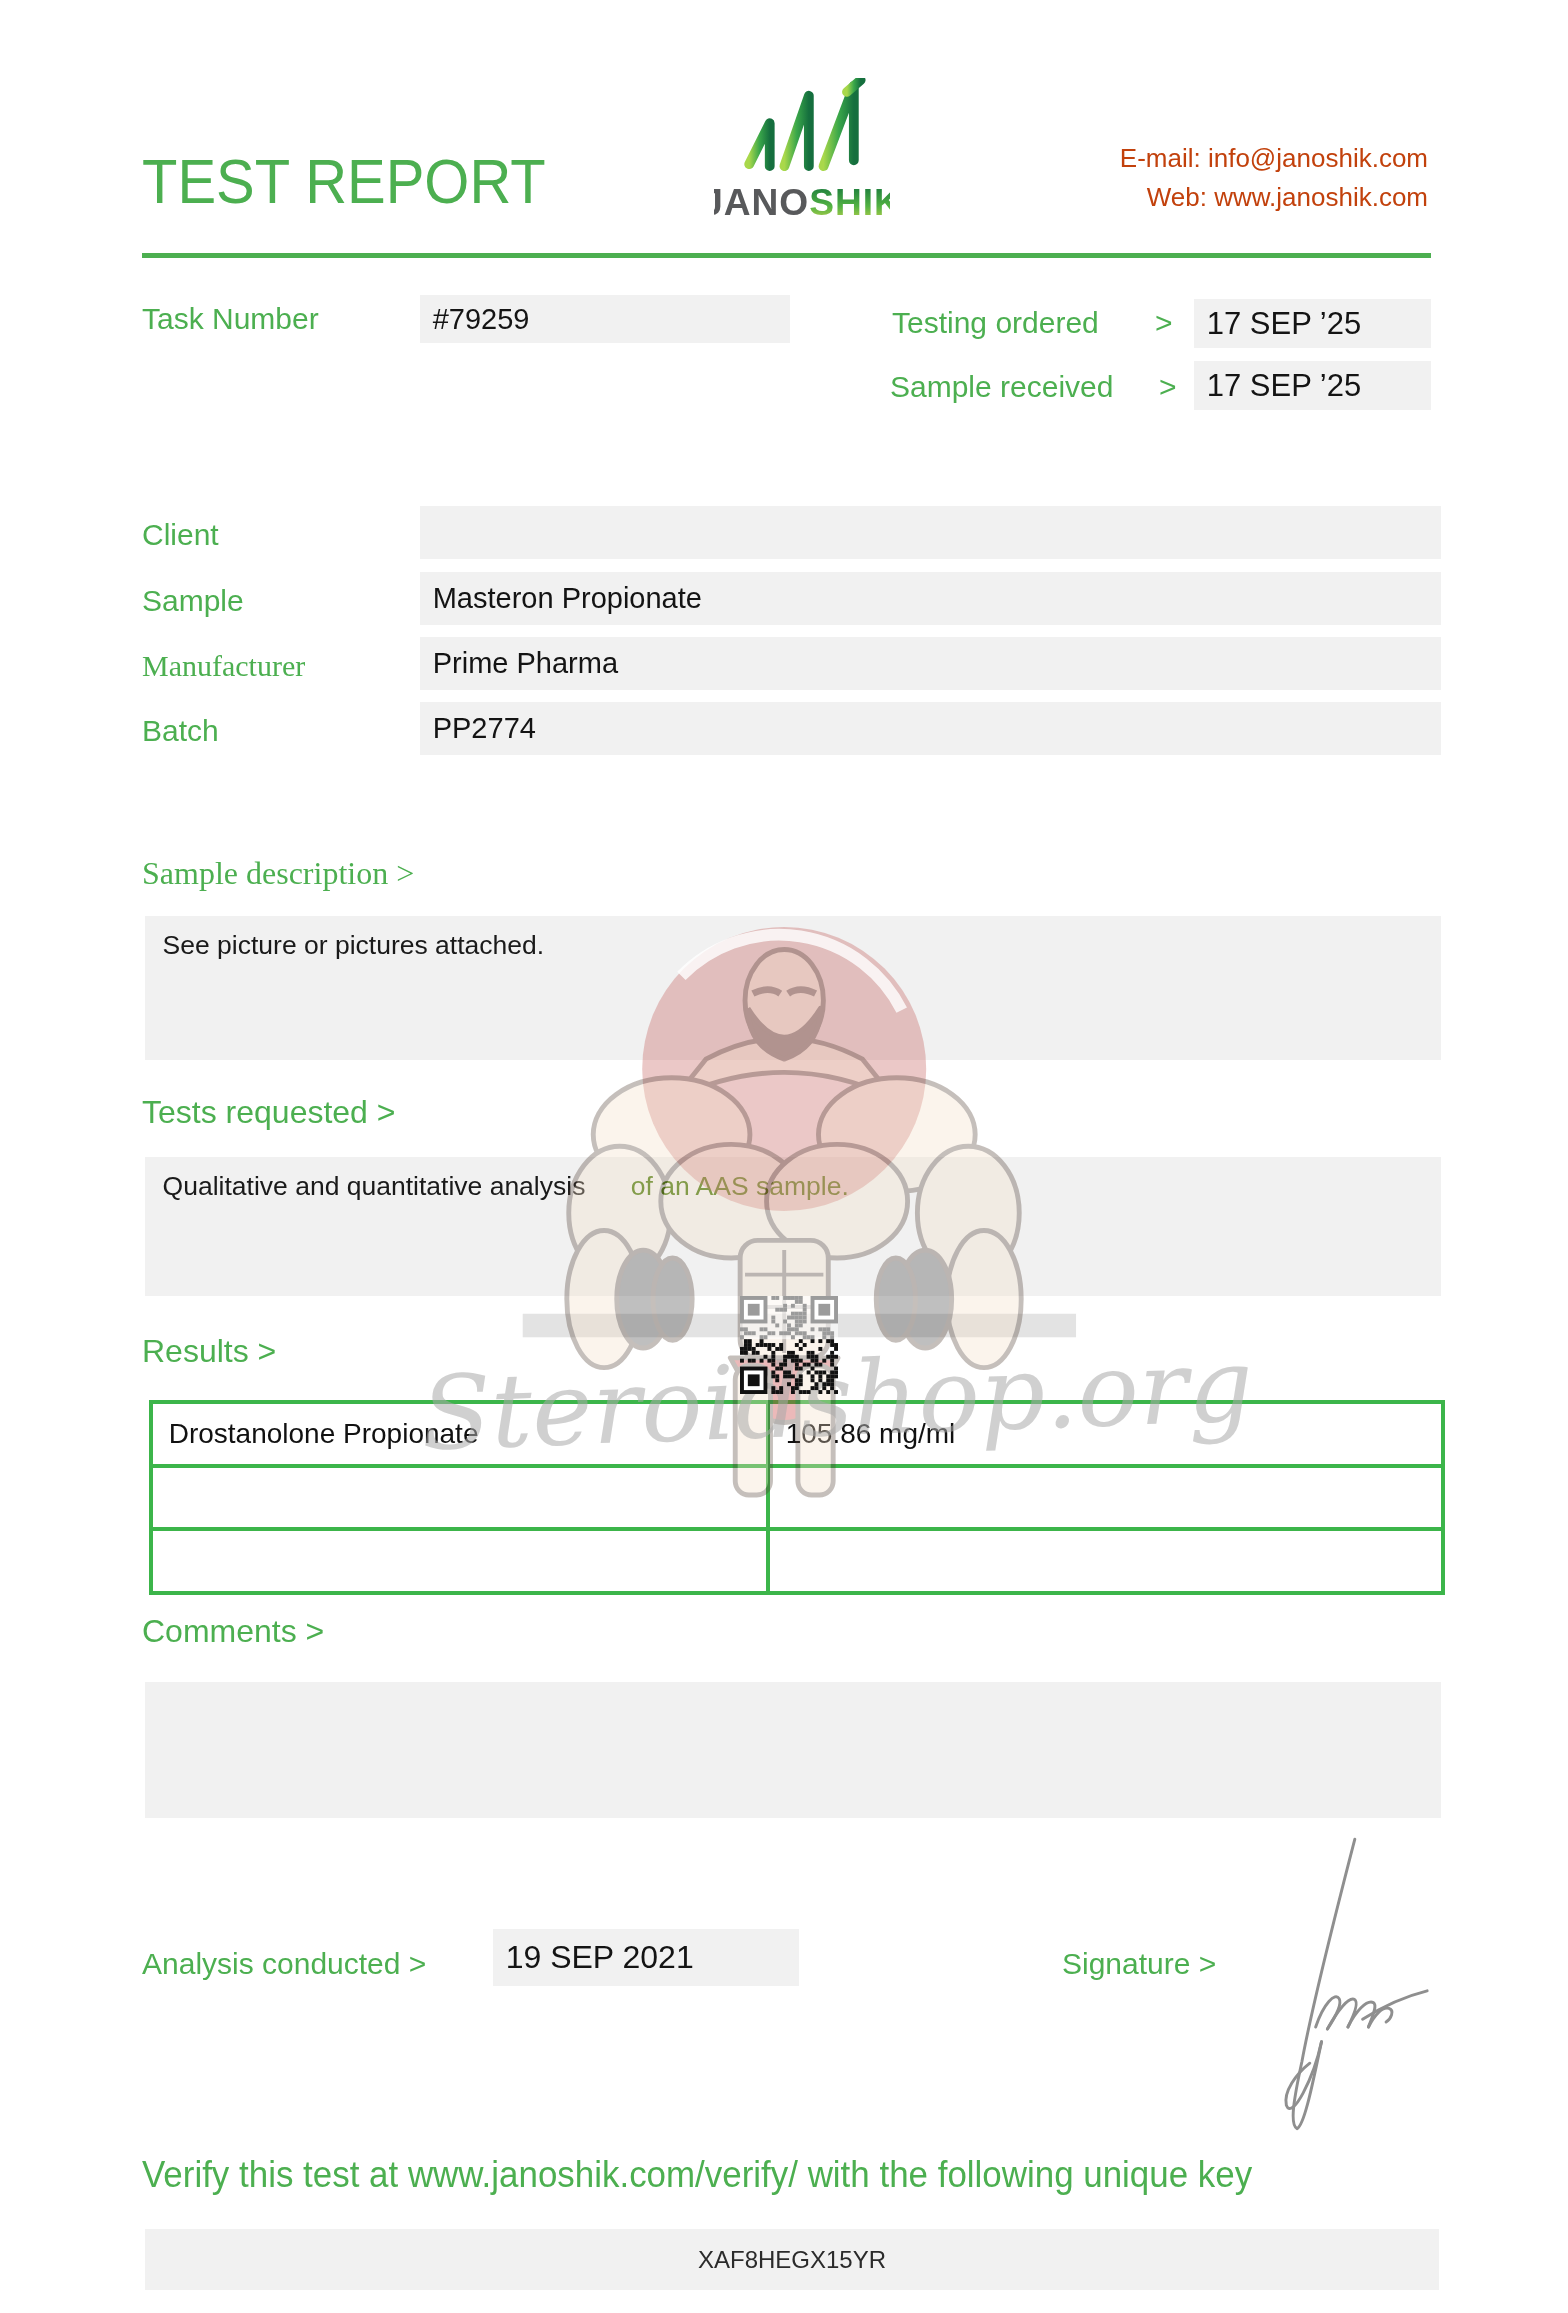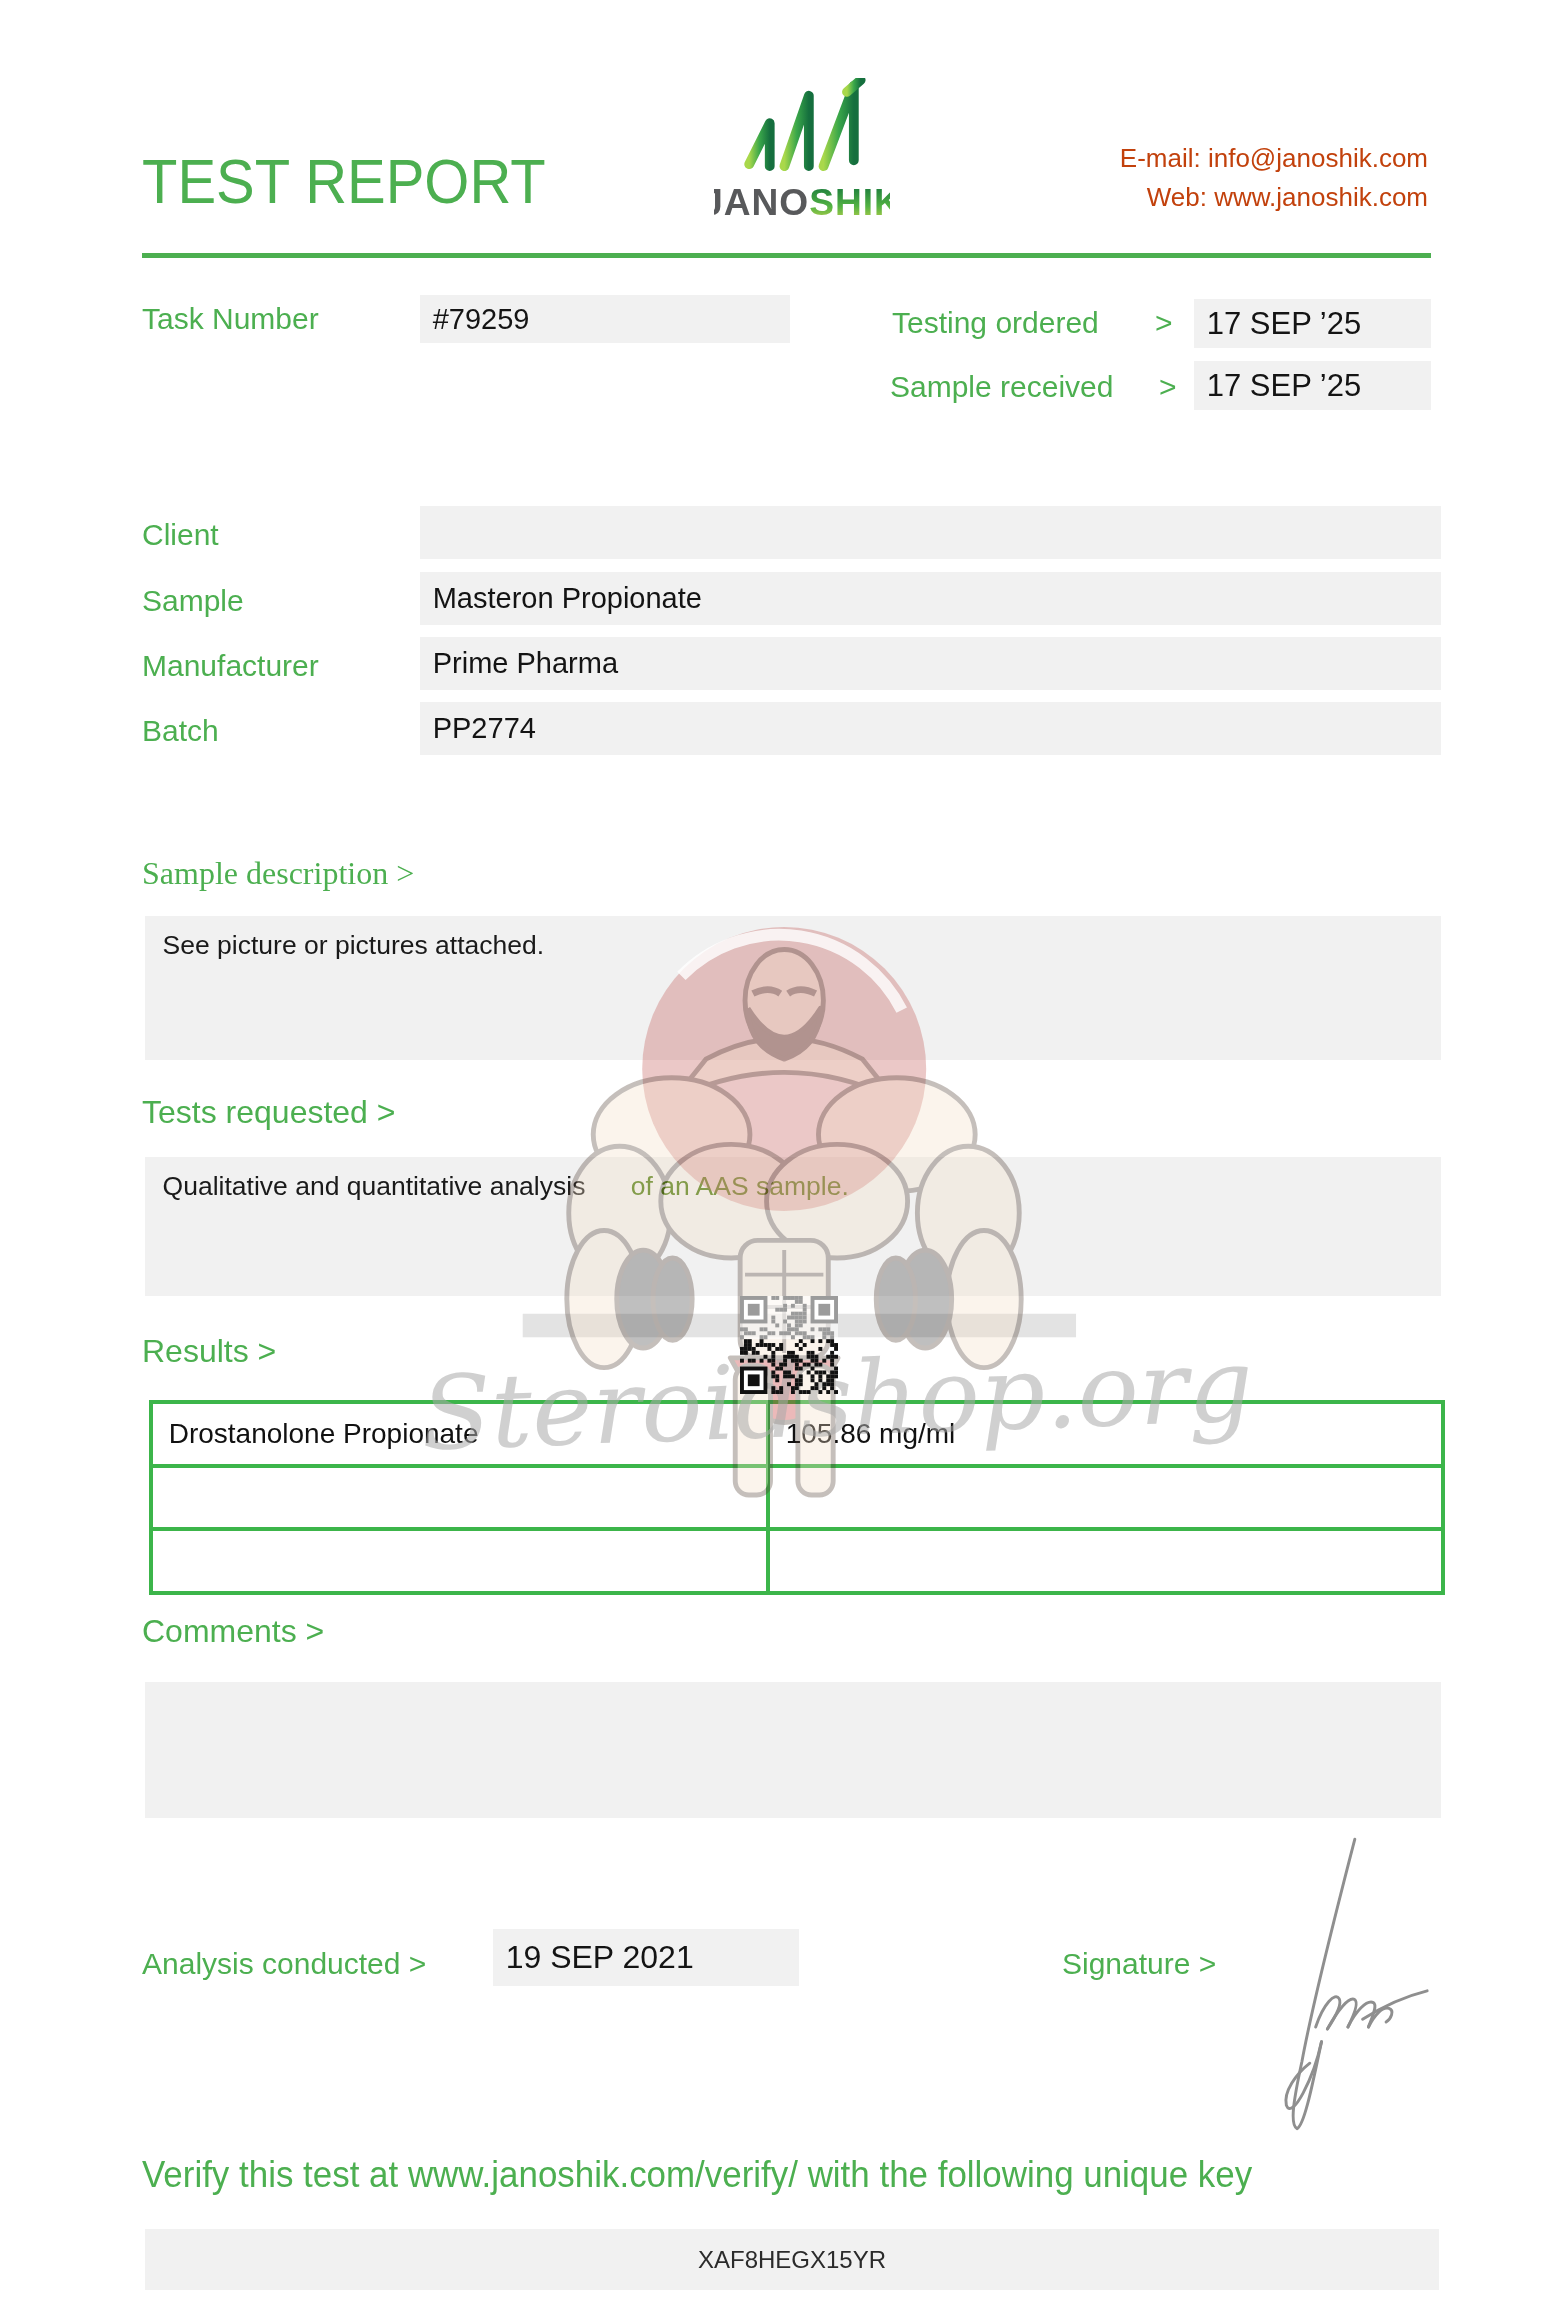--- a/index.html
+++ b/index.html
@@ -83,21 +83,21 @@
   <div class="abs glabel" style="left:890px;top:370px;">Sample received</div>
   <div class="abs glabel" style="left:1159px;top:370px;">&gt;</div>
   <div class="abs vbox" style="left:1194px;top:361px;width:237px;height:49px;font-size:31px;">17 SEP ’25</div>
 
   <div class="abs glabel" style="left:142px;top:518px;">Client</div>
   <div class="abs vbox" style="left:420px;top:506px;width:1021px;height:53px;"></div>
 
   <div class="abs glabel" style="left:142px;top:584px;">Sample</div>
   <div class="abs vbox" style="left:420px;top:572px;width:1021px;height:53px;">Masteron Propionate</div>
 
-  <div class="abs glabel" style="left:142px;top:649px;">Manufacturer</div>
+  <div class="abs glabel" style="left:142px;top:649px;font-family:Liberation Serif, serif;">Manufacturer</div>
   <div class="abs vbox" style="left:420px;top:637px;width:1021px;height:53px;">Prime Pharma</div>
 
   <div class="abs glabel" style="left:142px;top:714px;">Batch</div>
   <div class="abs vbox" style="left:420px;top:702px;width:1021px;height:53px;">PP2774</div>
 
   <div class="abs heading" style="left:142px;top:855px;font-family:Liberation Serif, serif;">Sample description &gt;</div>
   <div class="abs bigbox" style="left:145px;top:916px;width:1296px;height:144px;">
     <span>See picture or pictures attached.</span>
   </div>
 

